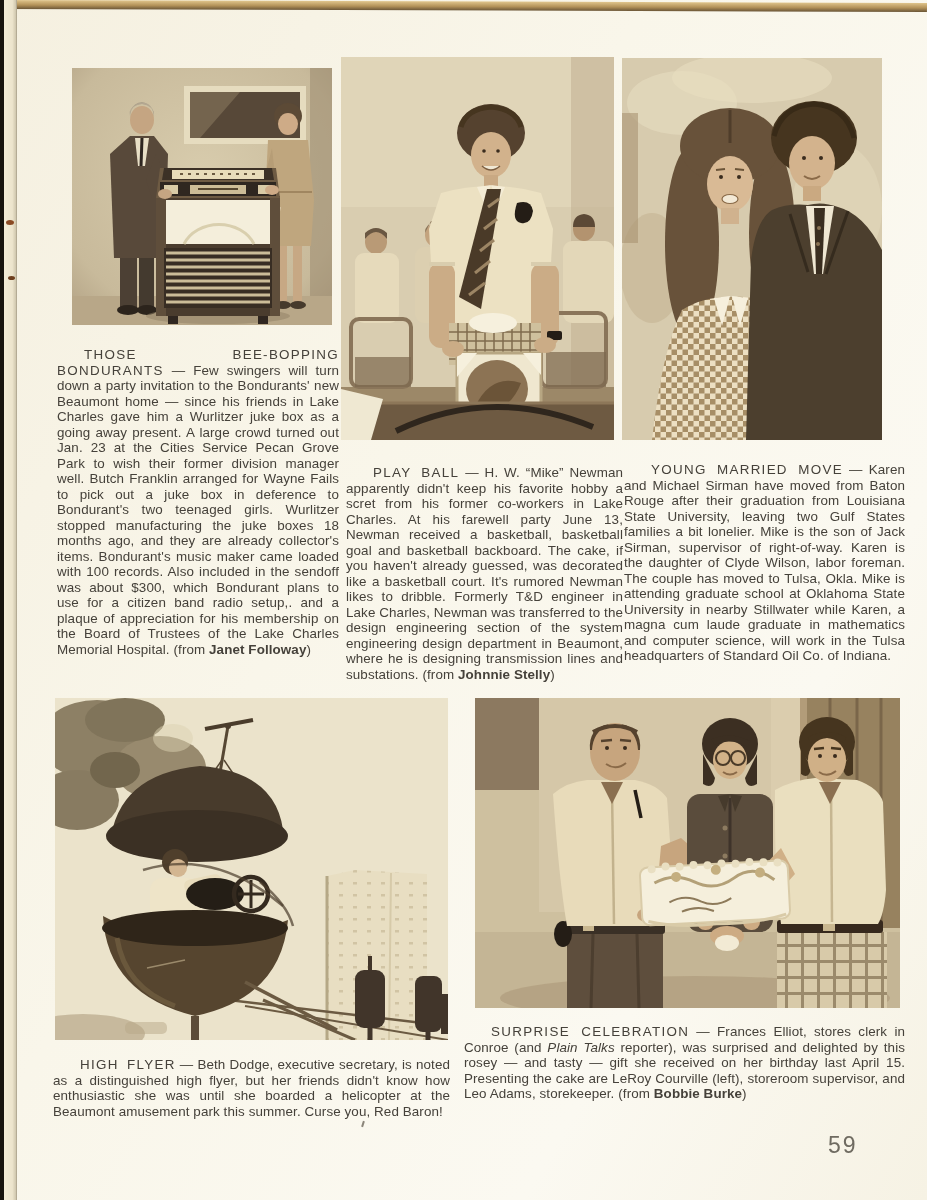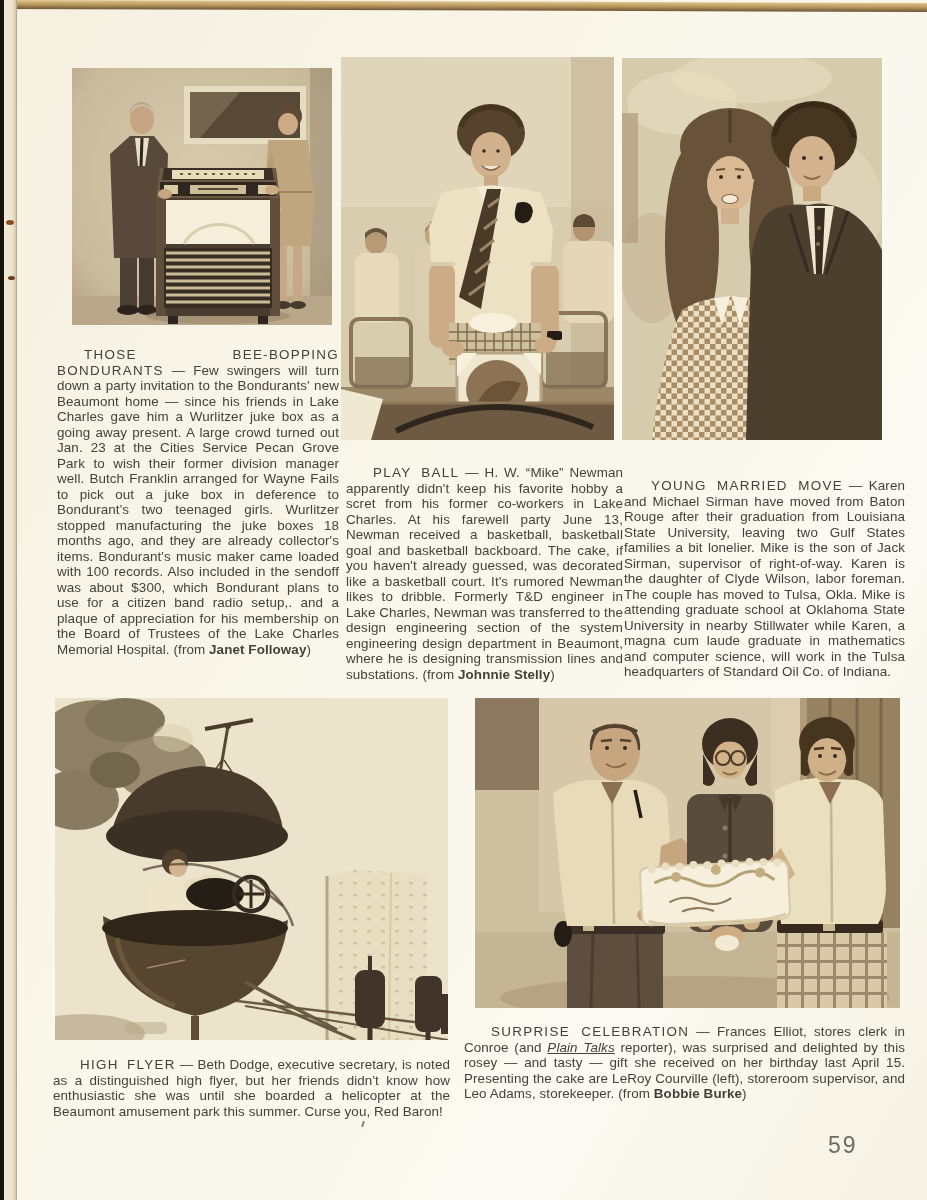--- a/index.html
+++ b/index.html
@@ -29,24 +29,24 @@
   .photo3{left:622px;top:58px;width:260px;height:382px;}
   .photo4{left:55px;top:698px;width:393px;height:342px;}
   .photo5{left:475px;top:698px;width:425px;height:310px;}
 
   .caption{
     position:absolute;text-align:justify;text-indent:27px;
     font-size:13.4px;line-height:15.5px;color:#45413a;letter-spacing:0.1px;
   }
   .cap-title{letter-spacing:1.3px;word-spacing:3px;}
   .cap-credit{font-weight:bold;}
-  .cap-italic{font-style:italic;text-decoration:underline;}
+  .cap-italic{font-style:italic;}
   .caption.c1{left:57px;top:334px;width:282px;}
   .caption.c2{left:346px;top:452px;width:277px;}
-  .caption.c3{left:624px;top:465px;width:281px;}
+  .caption.c3{left:624px;top:449px;width:281px;}
   .caption.c4{left:53px;top:1044px;width:397px;}
   .caption.c5{left:464px;top:1011px;width:441px;}
 
   .page-number{
     position:absolute;left:828px;top:1132px;
     font-size:23px;color:#6f6b61;letter-spacing:2px;
   }
 </style>
 </head>
 <body>

